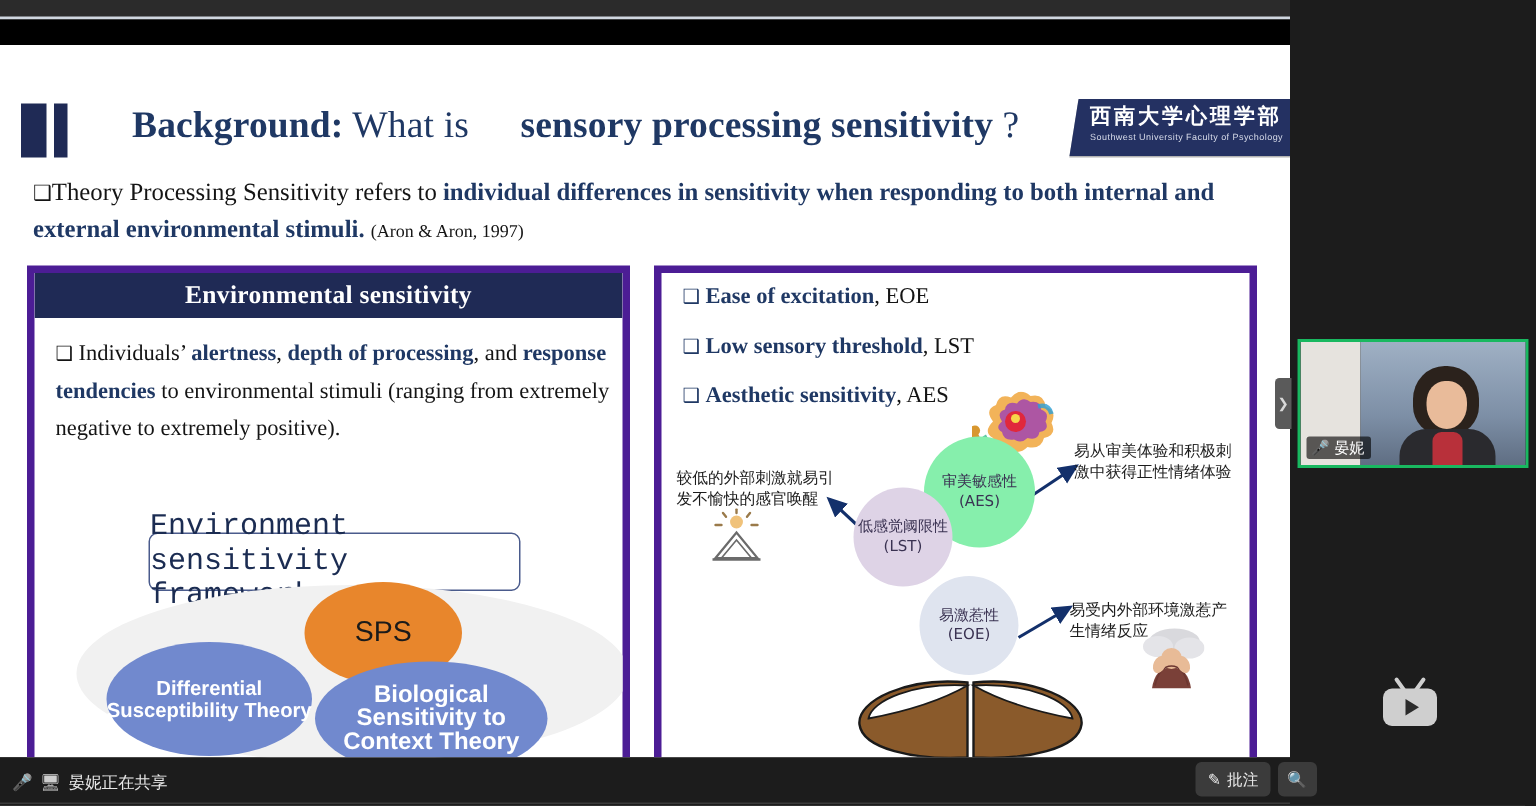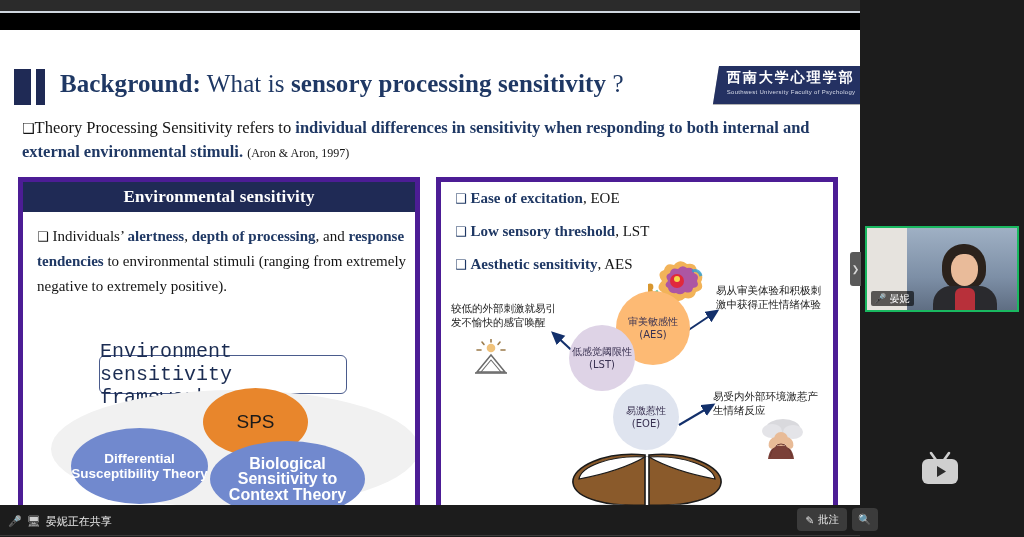--- a/index.html
+++ b/index.html
@@ -32,21 +32,21 @@
     background:#ffffff;
   }
   .tick{ position:absolute; background:#1f2a55; }
   #tick-a{ left:14px; top:39px; width:17px; height:36px; }
   #tick-b{ left:36px; top:39px; width:9px;  height:36px; }
   #slide-title{
     position:absolute; left:60px; top:40px; width:660px;
     font-family:"Liberation Serif", serif;
     font-size:25px; color:#1f3864; letter-spacing:.1px; white-space:nowrap;
   }
-  #slide-title .b{ font-weight:bold; }
+  #slide-title .b{ font-weight:bold;margin-left:28px; }
 
   #logo-badge{
     position:absolute; left:716px; top:36px; width:154px; height:38px;
     background:#243162; transform:skewX(-9deg);
     box-shadow:0 1px 0 rgba(0,0,0,.3);
   }
   #logo-inner{ transform:skewX(9deg); padding:3px 0 0 10px; }
   #logo-cn{
     color:#ffffff; font-size:14px; font-weight:bold; letter-spacing:2px;
     font-family:"DejaVu Sans", sans-serif; white-space:nowrap;
@@ -129,27 +129,27 @@
   .rb .blue{ color:#1f3864; font-weight:bold; }
 
   
   #diagram{ position:absolute; left:0; top:95px; width:400px; height:228px; }
   .bub{
     position:absolute; border-radius:50%; display:flex; flex-direction:column;
     align-items:center; justify-content:center; text-align:center;
     font-family:"DejaVu Sans", sans-serif; font-size:10px; line-height:13px;
     color:#3a3252;
   }
-  #bub-aes{ left:175px; top:14px;  width:74px; height:74px; background:#fdba74; }
+  #bub-aes{ left:175px; top:14px;  width:74px; height:74px; background:#86efac; }
   #bub-lst{ left:128px; top:48px;  width:66px; height:66px; background:#ded3e6; }
   #bub-eoe{ left:172px; top:107px; width:66px; height:66px; background:#dfe4ef; }
 
   .cn-note{
     position:absolute; font-family:"DejaVu Sans", sans-serif;
-    font-size:10.5px; line-height:14px; color:#1b1b1b;
+    font-size:10.5px; line-height:14px; color:#1b1b1b;margin-top:11px;
   }
   #note-lst{ left:10px; top:24px; width:115px; }
   #note-aes{ left:275px; top:6px;  width:115px; }
   #note-eoe{ left:272px; top:112px; width:112px; }
 
   .arrow{ position:absolute; }
 
   
   #aes-icon{
     position:absolute; left:207px; top:-16px; width:56px; height:44px;

